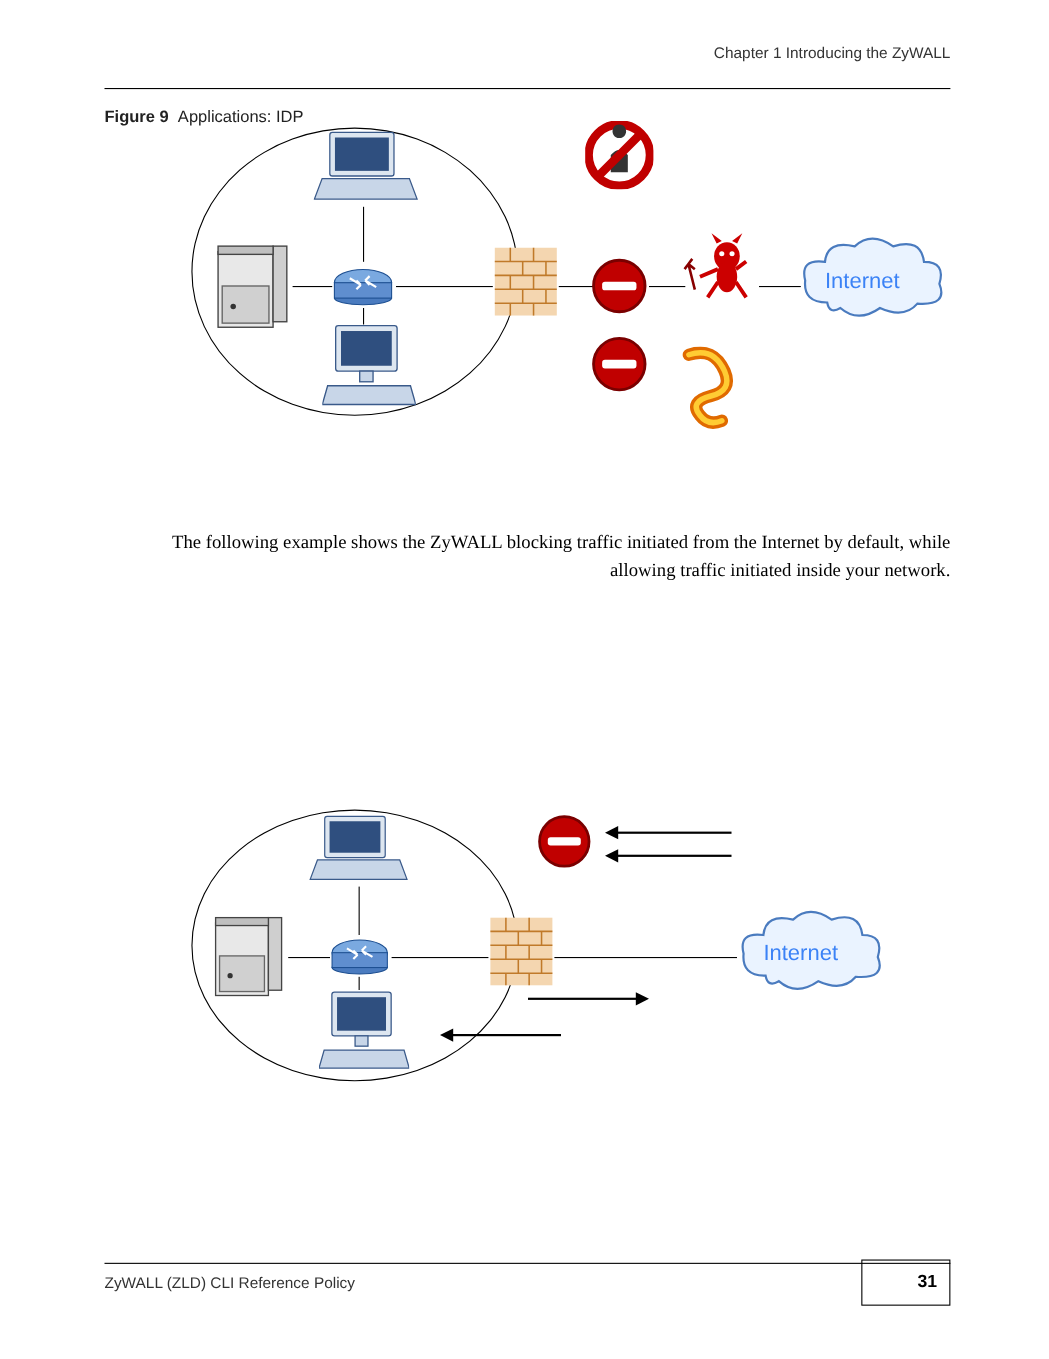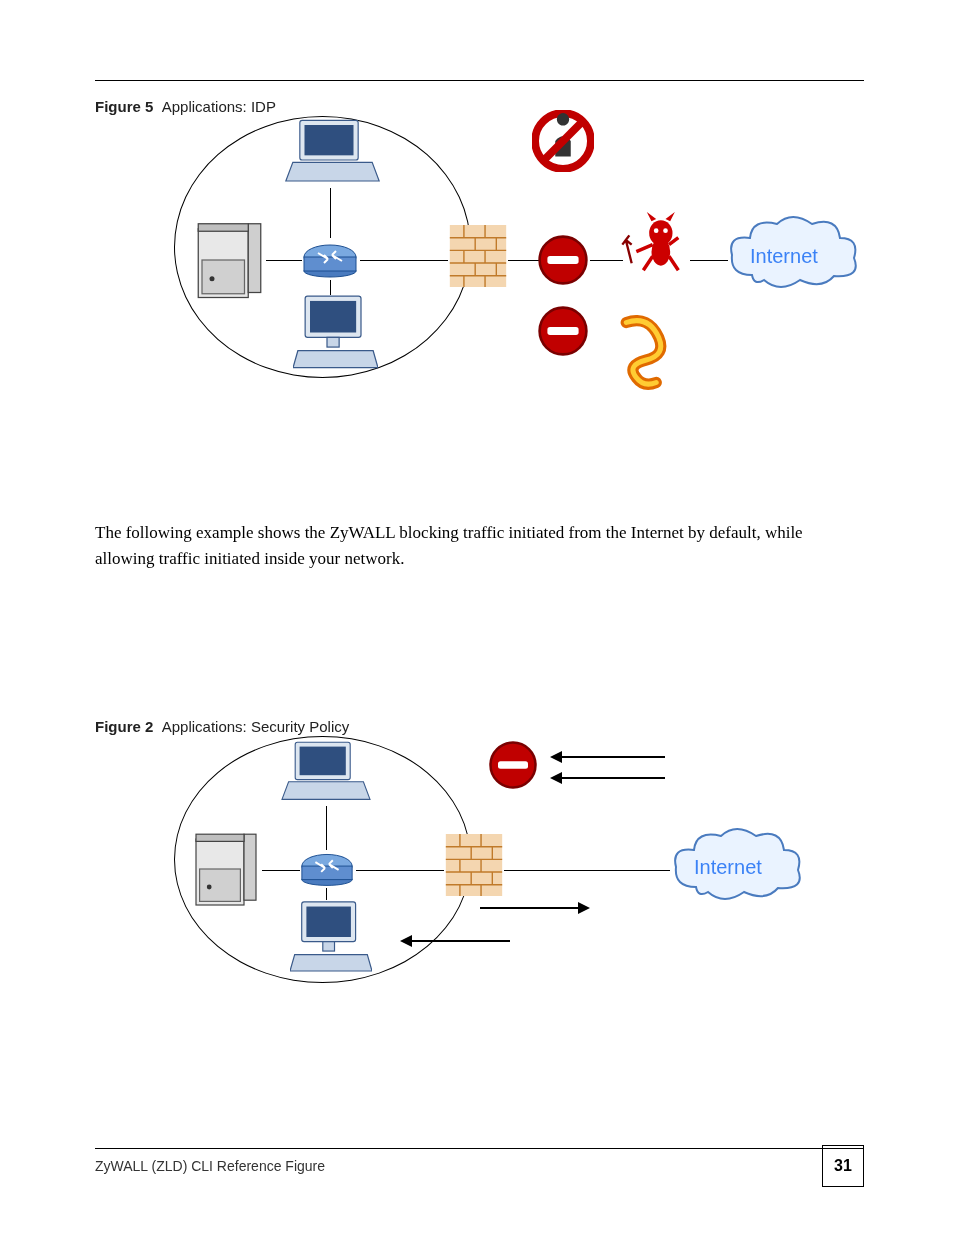--- a/index.html
+++ b/index.html
@@ -77,20 +77,21 @@
     top: 1145px;
     width: 40px;
     height: 40px;
     border: 1px solid #000;
     display: flex;
     align-items: center;
     justify-content: center;
     font-family: Arial, Helvetica, sans-serif;
     font-size: 16px;
     font-weight: bold;
+    padding-left: 39px;
   }
   
   .ellipse {
     position: absolute;
     border: 1px solid #000;
     border-radius: 50%;
   }
   .cloud {
     position: absolute;
   }
@@ -141,24 +142,25 @@
   .demon {
     position: absolute;
   }
   .demon svg { width: 100%; height: 100%; }
 </style>
 </head>
 <body>
 
 <div class="page">
 
+  <div class="header-area">Chapter 1 Introducing the ZyWALL</div>
   <div class="top-rule"></div>
 
   <div class="caption" style="top:98px;">
-    <span class="fig-label">Figure 5</span>&nbsp;&nbsp;<span>Applications: IDP</span>
+    <span class="fig-label">Figure 9</span>&nbsp;&nbsp;<span>Applications: IDP</span>
   </div>
 
   <div class="figure" style="left:170px; top:110px; width:690px; height:290px;">
 
     <div class="ellipse" style="left:4px; top:6px; width:295px; height:260px;"></div>
 
     <div class="server" style="left:22px; top:105px; width:75px; height:90px;">
       <svg viewBox="0 0 60 70">
         <rect x="5" y="10" width="40" height="55" fill="#e8e8e8" stroke="#444"></rect>
         <rect x="8" y="35" width="34" height="27" fill="#d0d0d0" stroke="#666"></rect>
@@ -272,25 +274,22 @@
     <div class="worm" style="left:440px; top:205px; width:65px; height:75px;">
       <svg viewBox="0 0 50 60">
         <path d="M12 6 Q30 0 38 18 Q44 32 28 36 Q12 40 20 50 Q26 58 36 54" fill="none" stroke="#e06a00" stroke-width="9" stroke-linecap="round"></path>
         <path d="M12 6 Q30 0 38 18 Q44 32 28 36 Q12 40 20 50 Q26 58 36 54" fill="none" stroke="#ffcc33" stroke-width="4" stroke-linecap="round"></path>
       </svg>
     </div>
 
   </div>
 
 
-  <div class="body-text" style="top:520px;">The following example shows the ZyWALL blocking traffic initiated from the Internet by default, while allowing traffic initiated inside your network.</div>
-
-  <div class="caption" style="top:718px;">
-    <span class="fig-label">Figure 2</span>&nbsp;&nbsp;<span>Applications: Security Policy</span>
-  </div>
+  <div class="body-text" style="top:480px;text-align:right;">The following example shows the ZyWALL blocking traffic initiated from the Internet by default, while allowing traffic initiated inside your network.</div>
+
 
   <div class="figure" style="left:170px; top:730px; width:690px; height:260px;">
 
     <div class="ellipse" style="left:4px; top:6px; width:295px; height:245px;"></div>
 
     <div class="server" style="left:20px; top:96px; width:72px; height:86px;">
       <svg viewBox="0 0 60 70">
         <rect x="5" y="10" width="40" height="55" fill="#e8e8e8" stroke="#444"></rect>
         <rect x="8" y="35" width="34" height="27" fill="#d0d0d0" stroke="#666"></rect>
         <circle cx="16" cy="50" r="2" fill="#333"></circle>
@@ -382,18 +381,18 @@
     </div>
 
     <div class="arrow" style="left:230px; top:205px; width:110px; height:12px;">
       <div class="head-left" style="left:0px; top:0px;"></div>
       <div class="shaft" style="left:10px; top:5px; width:100px;"></div>
     </div>
 
   </div>
 
   <div class="footer-rule"></div>
-  <div class="footer-text">ZyWALL (ZLD) CLI Reference Figure</div>
+  <div class="footer-text">ZyWALL (ZLD) CLI Reference Policy</div>
   <div class="page-num-box">
       <span>31</span>
     </div>
 
 </div>
 
 </body></html>

